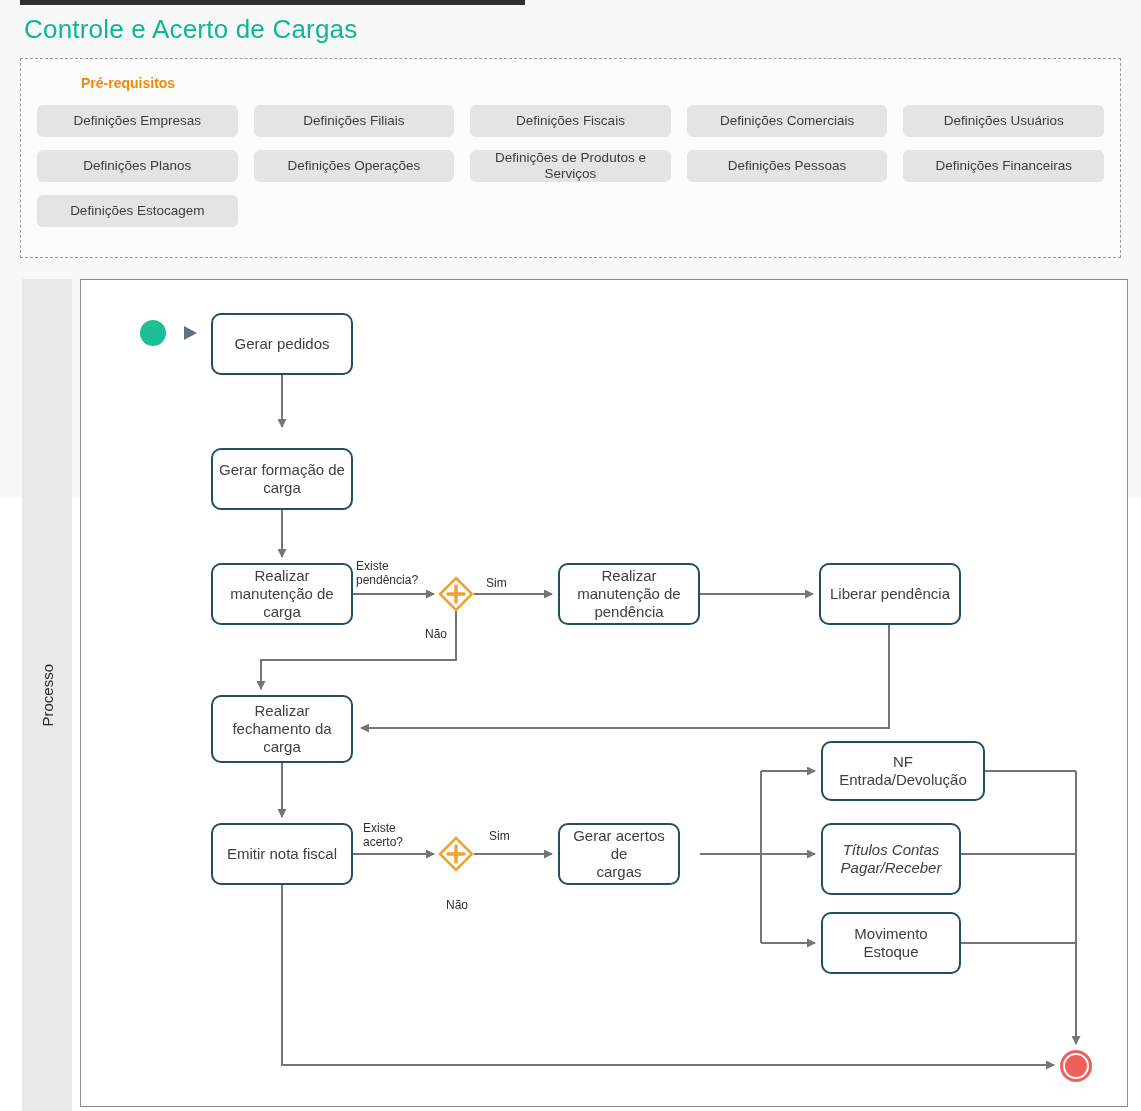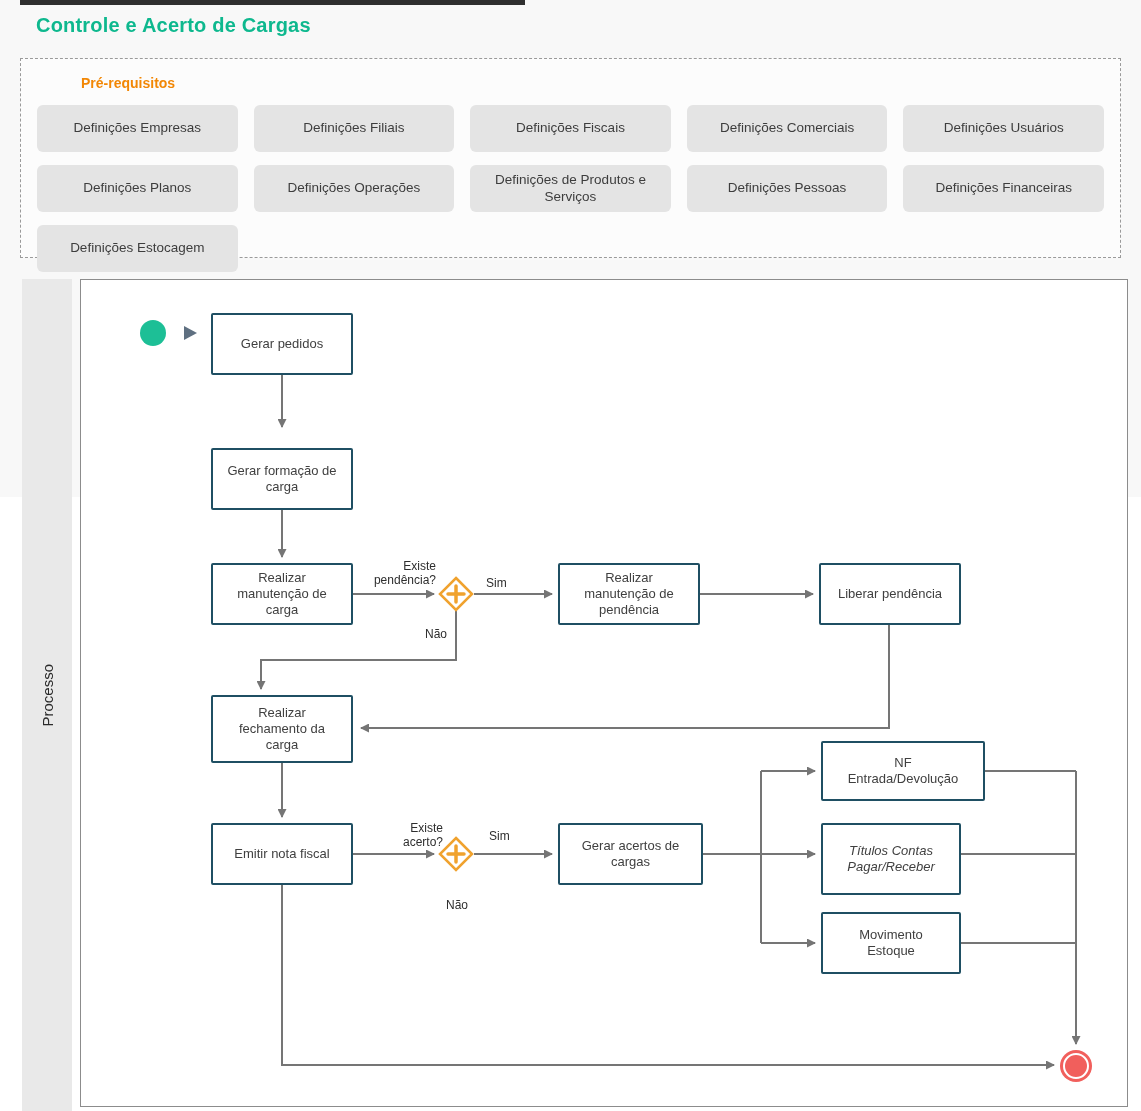--- a/index.html
+++ b/index.html
@@ -13,41 +13,40 @@
   .bg-top-band {
     position:absolute; left:0; top:0; width:1141px; height:497px;
     background:var(--band-bg,#f8f8f8);
   }
   .top-cropped-bar {
     position:absolute; left:20px; top:0; width:505px; height:5px;
     background:var(--top-bar,#2f2f2f);
   }
   .page-title {
     position:absolute; left:24px; top:14px;
-    font-size:20px; font-weight:bold; color:var(--title-green,#0eb88e);
+    font-size:26px; font-weight:normal; color:var(--title-green,#0eb88e);
     letter-spacing:0.2px;
-    margin-left:12px;
   }
   
   .prereq-box {
     position:absolute; left:20px; top:58px; width:1101px; height:200px;
     border:1px dashed #9a9a9a; background:#fcfcfc;
     padding:16px;
   }
   .prereq-heading {
     font-size:14px; font-weight:bold; color:var(--prereq-orange,#f28705);
     margin-bottom:14px;
     padding-left:44px;
   }
   .prereq-grid {
     display:grid; grid-template-columns:repeat(5,1fr);
     column-gap:16px; row-gap:13px;
   }
   .prereq-btn {
-    height:47px; background:var(--button-bg,#e4e4e4); border:none;
+    height:32px; background:var(--button-bg,#e4e4e4); border:none;
     border-radius:6px; color:var(--button-text,#3d3d3d);
     font-size:13.5px; line-height:1.2; font-family:inherit;
     display:flex; align-items:center; justify-content:center;
     text-align:center; cursor:pointer; padding:2px 6px;
   }
   
   .lane-strip {
     position:absolute; left:22px; top:279px; width:50px; height:832px;
     background:var(--lane-bg,#e9e9e9);
     display:flex; align-items:center; justify-content:center;
@@ -59,29 +58,29 @@
   .process-container {
     position:absolute; left:80px; top:279px; width:1048px; height:828px;
     background:#ffffff; border:1px solid #8c8c8c;
   }
   .edges { position:absolute; left:0; top:0; }
   .edge { fill:none; stroke:var(--connector,#757575); stroke-width:2; }
   .gw-diamond { fill:#ffffff; stroke:var(--gateway-orange,#f0a22e); stroke-width:2.5; }
   .gw-plus { stroke:var(--gateway-orange,#f0a22e); stroke-width:3.5; stroke-linecap:round; }
   .node {
     position:absolute; background:#ffffff;
-    border:2px solid var(--node-border,#1f4f63); border-radius:2px;
+    border:2px solid var(--node-border,#1f4f63); border-radius:10px;
     display:flex; align-items:center; justify-content:center;
     text-align:center; white-space:pre-line;
-    font-size:13px; line-height:1.22; color:var(--node-text,#404040);
+    font-size:15px; line-height:1.22; color:var(--node-text,#404040);
     padding:16px 6px; cursor:pointer;
   }
   .edge-label {
     position:absolute; font-size:12px; color:#2e2e2e;
-    white-space:pre-line; text-align:right;
+    white-space:pre-line; text-align:left;
   }
 </style>
 </head>
 <body>
 
 <div class="bg-top-band"></div>
 <div class="top-cropped-bar"></div>
 
 <h1 class="page-title">Controle e Acerto de Cargas</h1>
 
@@ -165,21 +164,21 @@
 manutenção de
 carga</div>
   <div class="node" style="left:477px; top:283px; width:142px; height:62px;">Realizar
 manutenção de
 pendência</div>
   <div class="node" style="left:738px; top:283px; width:142px; height:62px;">Liberar pendência</div>
   <div class="node" style="left:130px; top:415px; width:142px; height:68px;">Realizar
 fechamento da
 carga</div>
   <div class="node" style="left:130px; top:543px; width:142px; height:62px;">Emitir nota fiscal</div>
-  <div class="node" style="left:477px; top:543px; width:145px; height:62px;">Gerar acertos de
+  <div class="node" style="left:477px; top:543px; width:122px; height:62px;">Gerar acertos de
 cargas</div>
   <div class="node" style="left:740px; top:461px; width:164px; height:60px;">NF
 Entrada/Devolução</div>
   <div class="node" style="left:740px; top:543px; width:140px; height:72px;font-style:italic;">Títulos Contas
 Pagar/Receber</div>
   <div class="node" style="left:740px; top:632px; width:140px; height:62px;">Movimento
 Estoque</div>
 
   <div class="edge-label" style="left:275px; top:279px; width:80px;">Existe
 pendência?</div>

